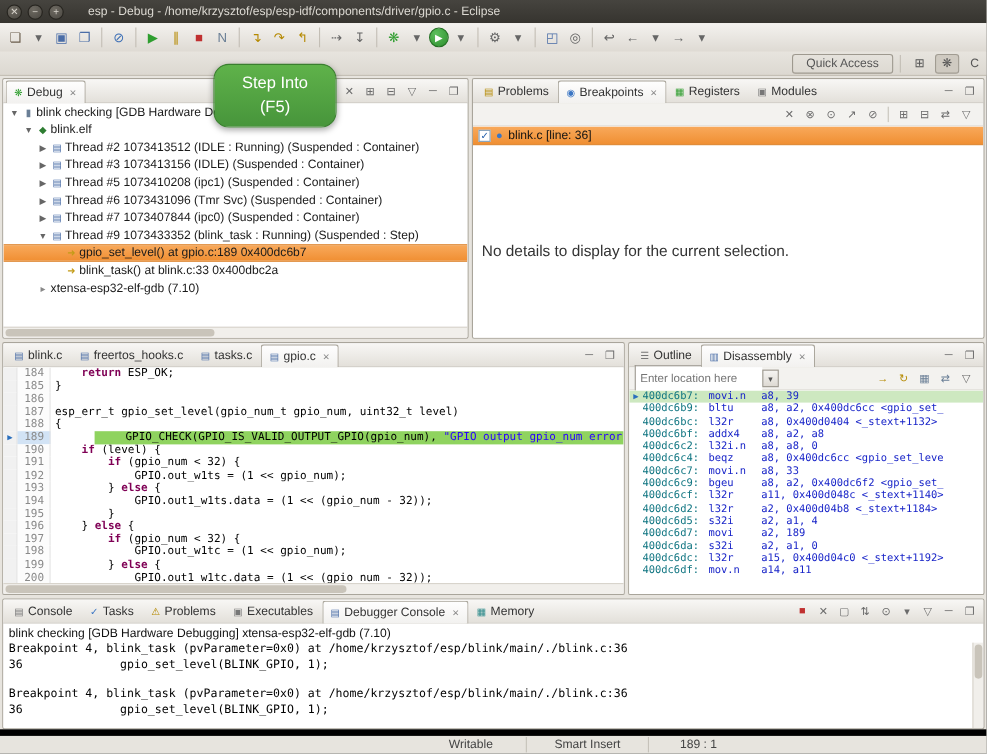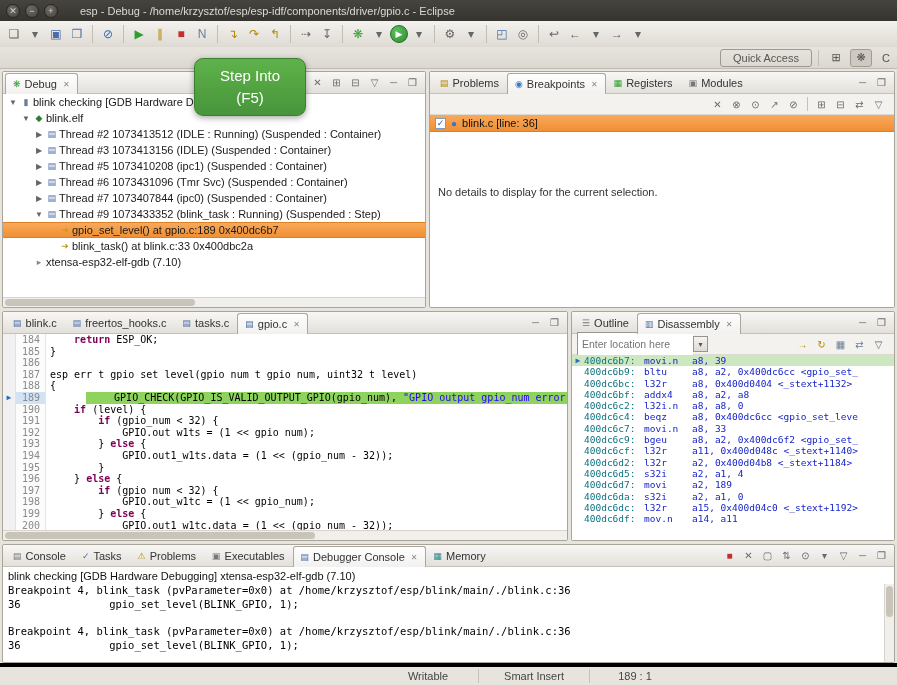--- a/index.html
+++ b/index.html
@@ -27,21 +27,21 @@
   .ticon{min-width:20px;height:20px;display:flex;align-items:center;justify-content:center;font-size:12px;color:#555;border:1px solid transparent;border-radius:3px;cursor:default;}
   .ticon.runcircle{width:18px;height:18px;min-width:18px;background:radial-gradient(circle at 35% 30%,#5CBF5C,#2E8F2E);border-radius:50%;color:#fff;font-size:9px;border:1px solid #237023;}
   .tsep{width:1px;height:18px;background:#C3BEB5;margin:0 4px;}
   .toolbar2{position:absolute;left:0;top:47px;width:100%;height:22px;background:linear-gradient(#E7E4DE,#DCD8D1);border-bottom:1px solid #C1BCB2;display:flex;align-items:center;justify-content:flex-end;padding:0 0;gap:6px;}
   .quick-access{font-family:"Liberation Sans",sans-serif;font-size:11px;color:#555;background:transparent;border:1px solid #9E998F;border-radius:3px;padding:2px 12px;cursor:default;}
   .persp{min-width:22px;height:18px;display:flex;align-items:center;justify-content:center;font-size:11px;color:#555;border:1px solid transparent;border-radius:3px;padding:0 3px;}
   .persp.active{background:#CFCAC1;border-color:#A19C92;}
   .vsep2{width:1px;height:16px;background:#C3BEB5;}
 
   
-  .steptip{position:absolute;left:194px;top:58px;width:112px;z-index:99;background:linear-gradient(var(--tooltip-green),var(--tooltip-green2));border:1px solid var(--tooltip-border);border-radius:9px;color:#fff;text-align:center;font-size:15px;padding:6px 0;box-shadow:0 2px 6px rgba(0,0,0,.35);line-height:22px;}
+  .steptip{position:absolute;left:194px;top:58px;width:112px;z-index:99;background:linear-gradient(var(--tooltip-green),var(--tooltip-green2));border:1px solid var(--tooltip-border);border-radius:14px;color:#fff;text-align:center;font-size:15px;padding:6px 0;box-shadow:0 2px 6px rgba(0,0,0,.35);line-height:22px;}
 
   
   .panel{position:absolute;background:#fff;border:1px solid #A9A59B;border-radius:2px;display:flex;flex-direction:column;overflow:hidden;}
   .tabbar{height:22px;background:linear-gradient(#F8F7F5,#E3E0DA);border-bottom:1px solid #C6C2BA;display:flex;align-items:flex-end;flex:none;}
   .tabs{display:flex;align-items:flex-end;height:100%;padding-left:2px;}
   .tab{height:21px;display:flex;align-items:center;gap:4px;padding:0 7px;font-size:11px;color:#333;border:1px solid transparent;border-bottom:none;border-radius:3px 3px 0 0;white-space:nowrap;cursor:default;}
   .tab.sel{background:linear-gradient(#FEFEFE,#F2F1EF);border-color:#ABA79D;position:relative;top:1px;}
   .ticn{font-size:9px;color:#777;}
   .tclose{color:#8A8A8A;font-size:8px;margin-left:2px;}
   .paneltools{margin-left:auto;display:flex;align-items:center;gap:2px;padding:0 4px;height:100%;}
@@ -55,21 +55,21 @@
   .trow .exp{width:12px;flex:none;color:#666;font-size:8px;text-align:center;}
   .trow .nicn{width:14px;flex:none;text-align:center;font-size:9px;}
   .trow.sel{background:linear-gradient(var(--selection-orange),var(--selection-orange2));border-top:1px solid var(--selection-border);border-bottom:1px solid var(--selection-border);}
   .hscroll{height:10px;background:#F1EFEB;border-top:1px solid #D8D4CC;flex:none;position:relative;}
   .hthumb{position:absolute;left:2px;top:1px;height:7px;width:45%;background:#C9C4BA;border-radius:4px;}
 
   
   .bprow{height:17px;display:flex;align-items:center;gap:5px;padding-left:5px;background:linear-gradient(var(--selection-orange),var(--selection-orange2));border-bottom:1px solid var(--selection-border);font-size:11px;color:#111;}
   .cb{width:11px;height:11px;border:1px solid #7F9DB9;background:#fff;display:flex;align-items:center;justify-content:center;font-size:9px;color:#1E5AA8;flex:none;}
   .bpdot{color:var(--accent-blue);font-size:10px;flex:none;}
-  .bpempty{color:#333;font-size:11px;padding-left:8px;margin-top:54px;}
+  .bpempty{color:#333;font-size:14px;padding-left:8px;margin-top:88px;}
 
   
   .codewrap{flex:1;overflow:hidden;background:#fff;font-family:"DejaVu Sans Mono",monospace;font-size:10px;display:flex;flex-direction:column;}
   .crow{display:flex;height:11.6px;line-height:11.6px;flex:none;}
   .cmark{width:13px;flex:none;background:#F1F1F1;border-right:1px solid #E2E2E2;text-align:center;font-size:8px;color:#2A6FBD;}
   .cnum{width:30px;flex:none;text-align:right;padding-right:5px;color:#8A8A8A;background:#FCFCFC;border-right:1px solid #E4E4E4;}
   .ctext{white-space:pre;flex:1;padding-left:4px;color:#000;overflow:hidden;}
   .crow.cur .ctext{background:var(--current-line);margin-left:40px;}
   .crow.cur .cnum{background:#D2E3F5;}
   .kw{color:#7F0055;font-weight:bold;}
@@ -88,21 +88,21 @@
   .combo .dd{width:15px;height:16px;border:1px solid #9A958C;background:linear-gradient(#F5F4F2,#DEDAD3);font-size:8px;color:#555;display:flex;align-items:center;justify-content:center;}
 
   
   .contitle{flex:none;font-size:11px;color:#111;padding:3px 5px 2px 5px;background:#fff;}
   .conwrap{flex:1;overflow:hidden;background:#fff;font-family:"DejaVu Sans Mono",monospace;font-size:10.5px;padding-left:5px;position:relative;}
   .conline{height:13.8px;line-height:13.8px;white-space:pre;color:#000;}
   .vscroll{position:absolute;right:0;top:0;bottom:0;width:10px;background:#F1EFEB;border-left:1px solid #D8D4CC;}
   .vthumb{position:absolute;left:1px;top:2px;width:7px;height:40%;background:#C9C4BA;border-radius:4px;}
 
   
-  .statusbar{position:absolute;left:0;top:663px;width:100%;height:22px;background:#E7E4DE;border-top:4px solid #000000;display:flex;align-items:center;font-size:11px;color:#444;}
+  .statusbar{position:absolute;left:0;top:663px;width:100%;height:22px;background:#E7E4DE;border-top:6px solid #000000;display:flex;align-items:center;font-size:11px;color:#444;}
   .stitem{text-align:center;}
   .ssep{width:1px;height:14px;background:#C6C2BA;margin:0 10px;}
 </style>
 </head>
 <body>
 
 <div id="screen">
 
   <div class="titlebar">
     <div class="winbtns" id="winbtns">

